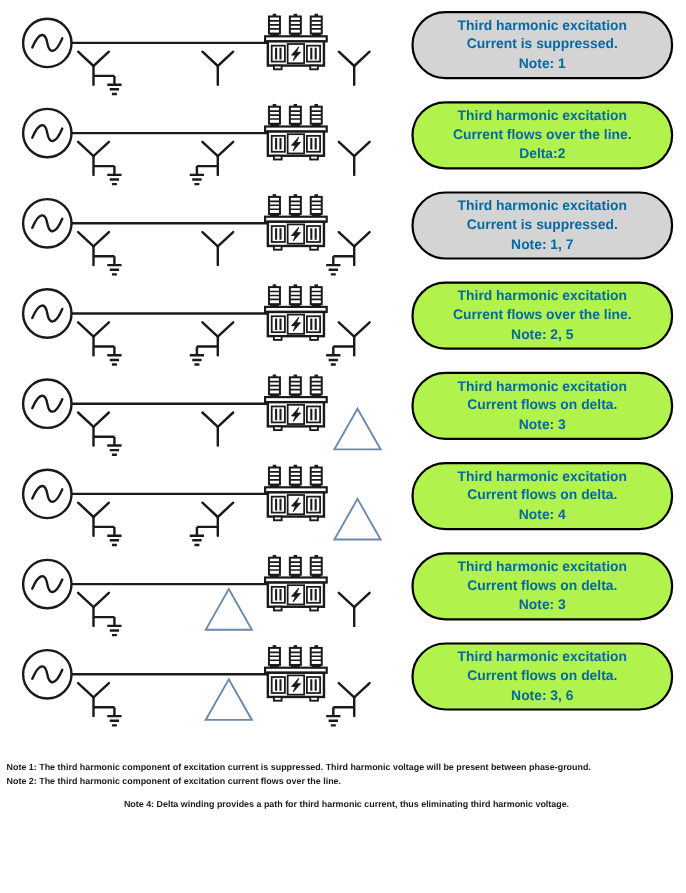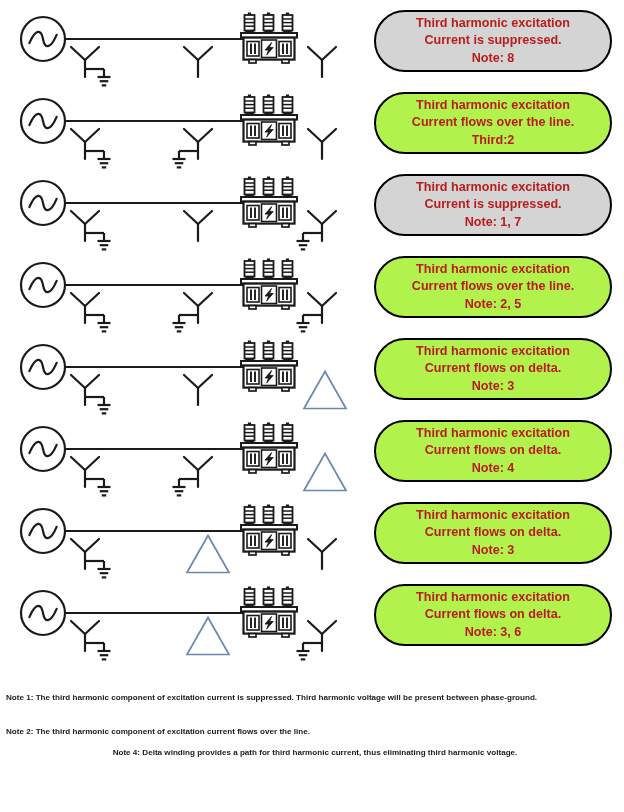--- a/index.html
+++ b/index.html
@@ -40,21 +40,21 @@
     border: 2.5px solid #000000;
     border-radius: 34px;
     display: flex;
     flex-direction: column;
     align-items: center;
     justify-content: center;
     text-align: center;
     font-weight: bold;
     font-size: 12.6px;
     line-height: 1.38;
-    color: #b91c1c;
+    color: #0369a1;
     padding: 4px 10px;
   }
   .label-pill .ln { display: block; white-space: nowrap; }
 
   
   #notes {
     position: absolute;
     left: 0;
     top: 694px;
     width: 624px;
@@ -657,26 +657,26 @@
           </g>
         </g>
       </svg>
     </div>
   </div>
 
 <div id="labels-area">
     <div class="label-pill" style="top: 10px; height: 62px; background: rgb(212, 212, 212);">
       <span class="ln">Third harmonic excitation</span>
       <span class="ln">Current is suppressed.</span>
-      <span class="ln">Note: 8</span>
+      <span class="ln">Note: 1</span>
     </div>
     <div class="label-pill" style="top: 92px; height: 62px; background: rgb(178, 242, 77);">
       <span class="ln">Third harmonic excitation</span>
       <span class="ln">Current flows over the line.</span>
-      <span class="ln">Third:2</span>
+      <span class="ln">Delta:2</span>
     </div>
     <div class="label-pill" style="top: 174px; height: 62px; background: rgb(212, 212, 212);">
       <span class="ln">Third harmonic excitation</span>
       <span class="ln">Current is suppressed.</span>
       <span class="ln">Note: 1, 7</span>
     </div>
     <div class="label-pill" style="top: 256px; height: 62px; background: rgb(178, 242, 77);">
       <span class="ln">Third harmonic excitation</span>
       <span class="ln">Current flows over the line.</span>
       <span class="ln">Note: 2, 5</span>
@@ -697,16 +697,16 @@
       <span class="ln">Note: 3</span>
     </div>
     <div class="label-pill" style="top: 584px; height: 62px; background: rgb(178, 242, 77);">
       <span class="ln">Third harmonic excitation</span>
       <span class="ln">Current flows on delta.</span>
       <span class="ln">Note: 3, 6</span>
     </div>
   </div>
 
 <div id="notes">
-    <div class="note-line" style="margin-bottom: 26px;">Note 1: The third harmonic component of excitation current is suppressed. Third harmonic voltage will be present between phase-ground.</div>
+    <div class="note-line" style="margin-bottom: 5px;">Note 1: The third harmonic component of excitation current is suppressed. Third harmonic voltage will be present between phase-ground.</div>
     <div class="note-line" style="margin-bottom: 12.5px;">Note 2: The third harmonic component of excitation current flows over the line.</div>
     <div class="note-line" style="margin-bottom: 12.5px; text-align: center;">Note 4: Delta winding provides a path for third harmonic current, thus eliminating third harmonic voltage.</div>
   </div>
 
 </body></html>

